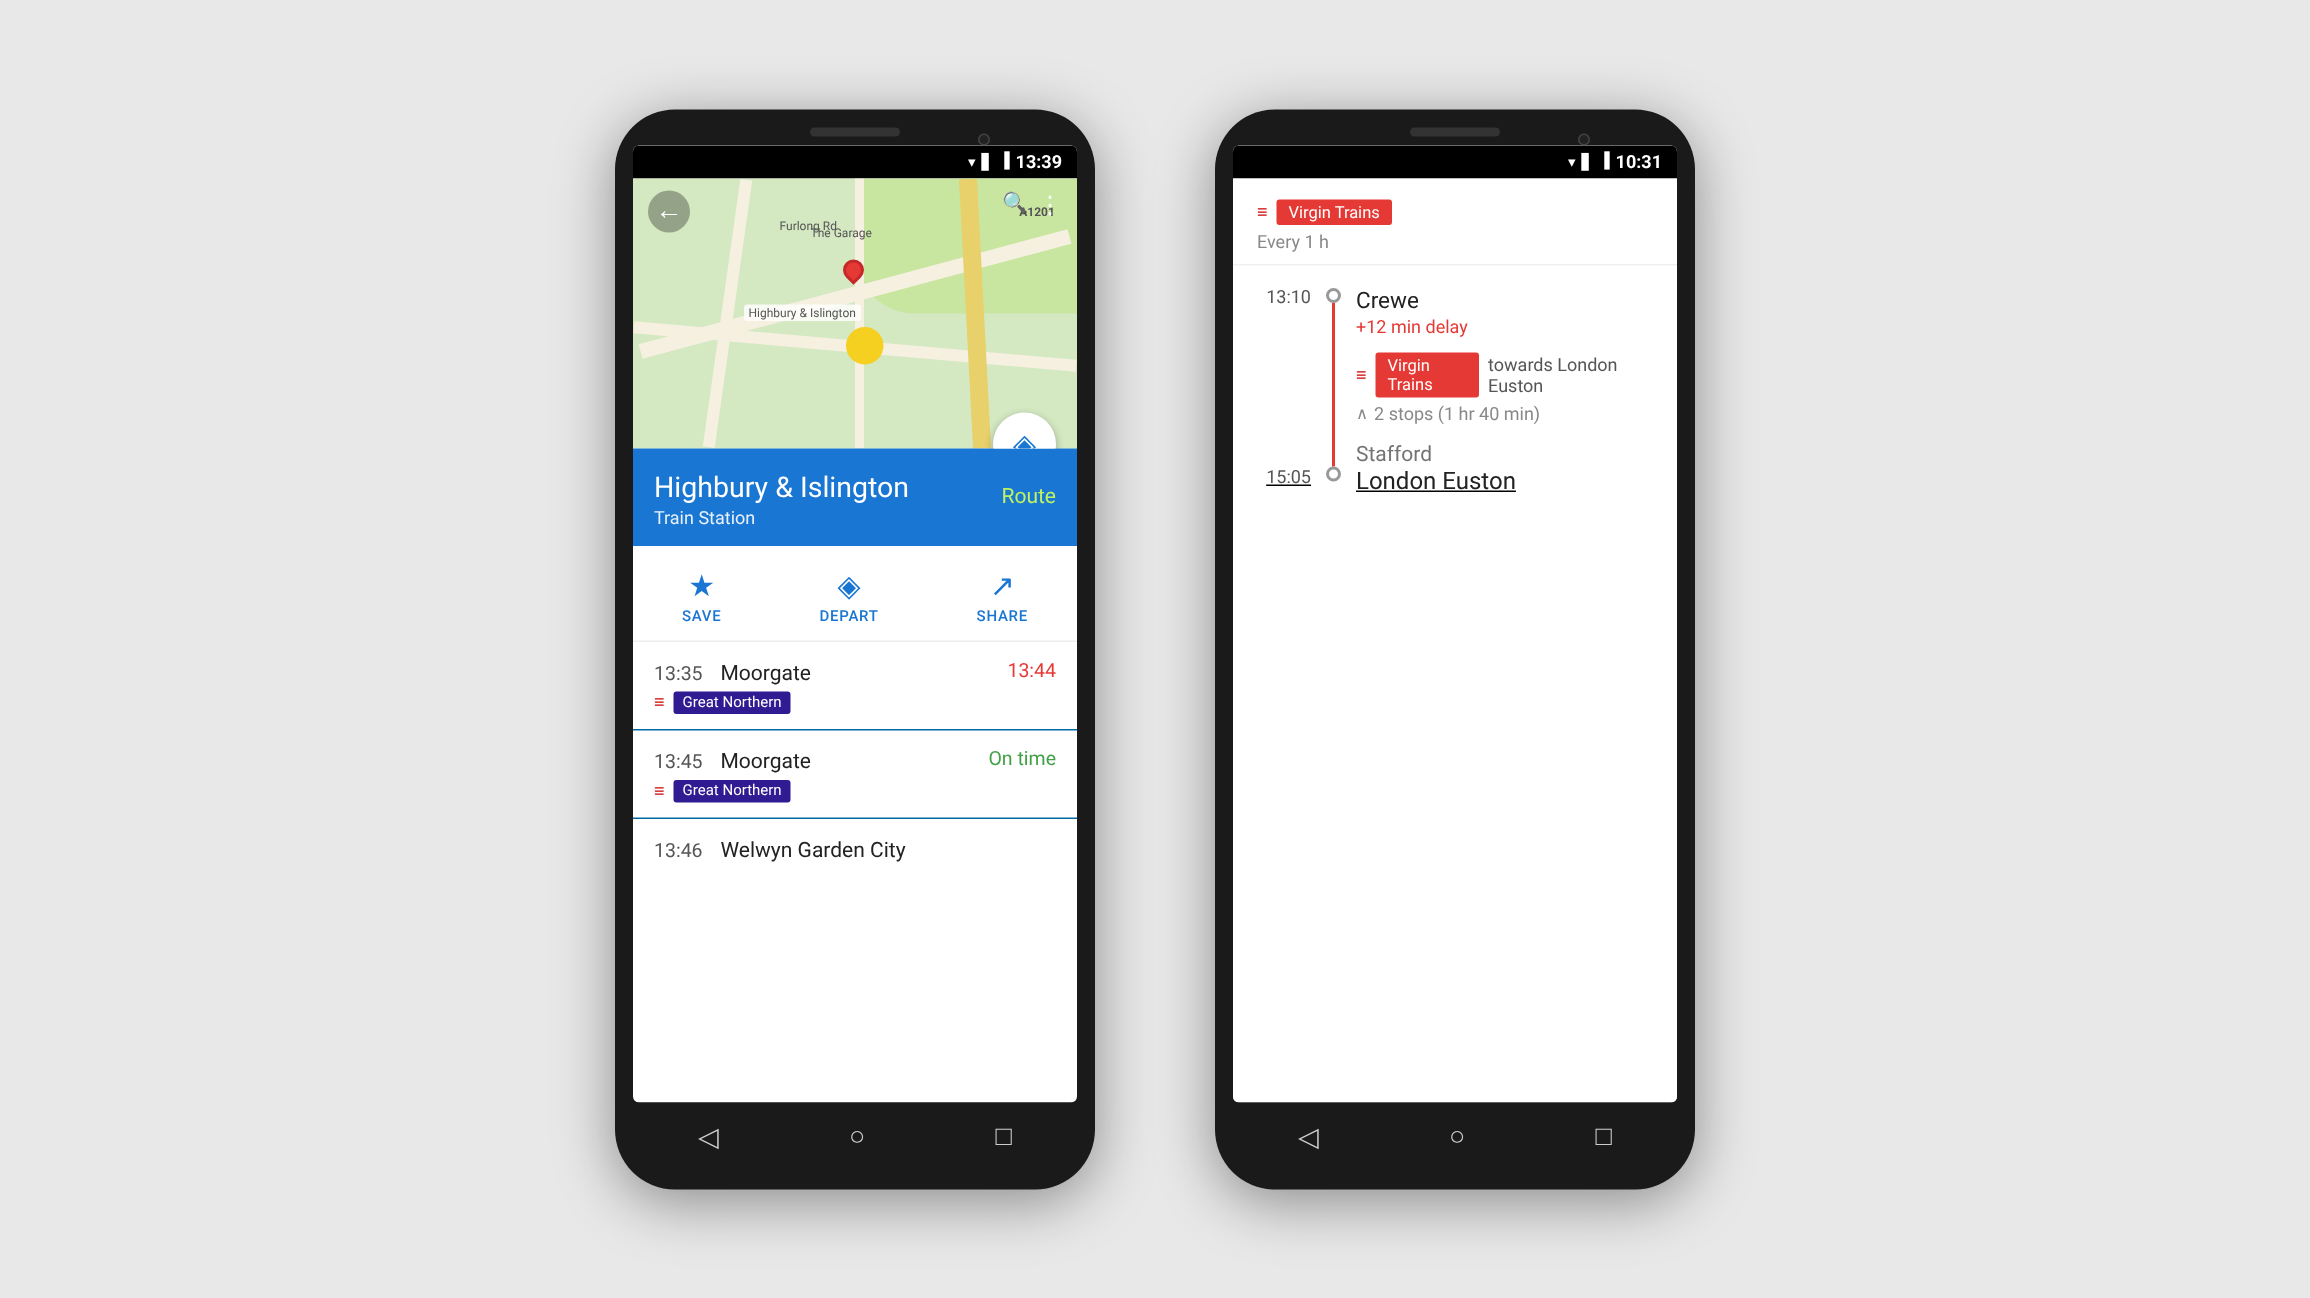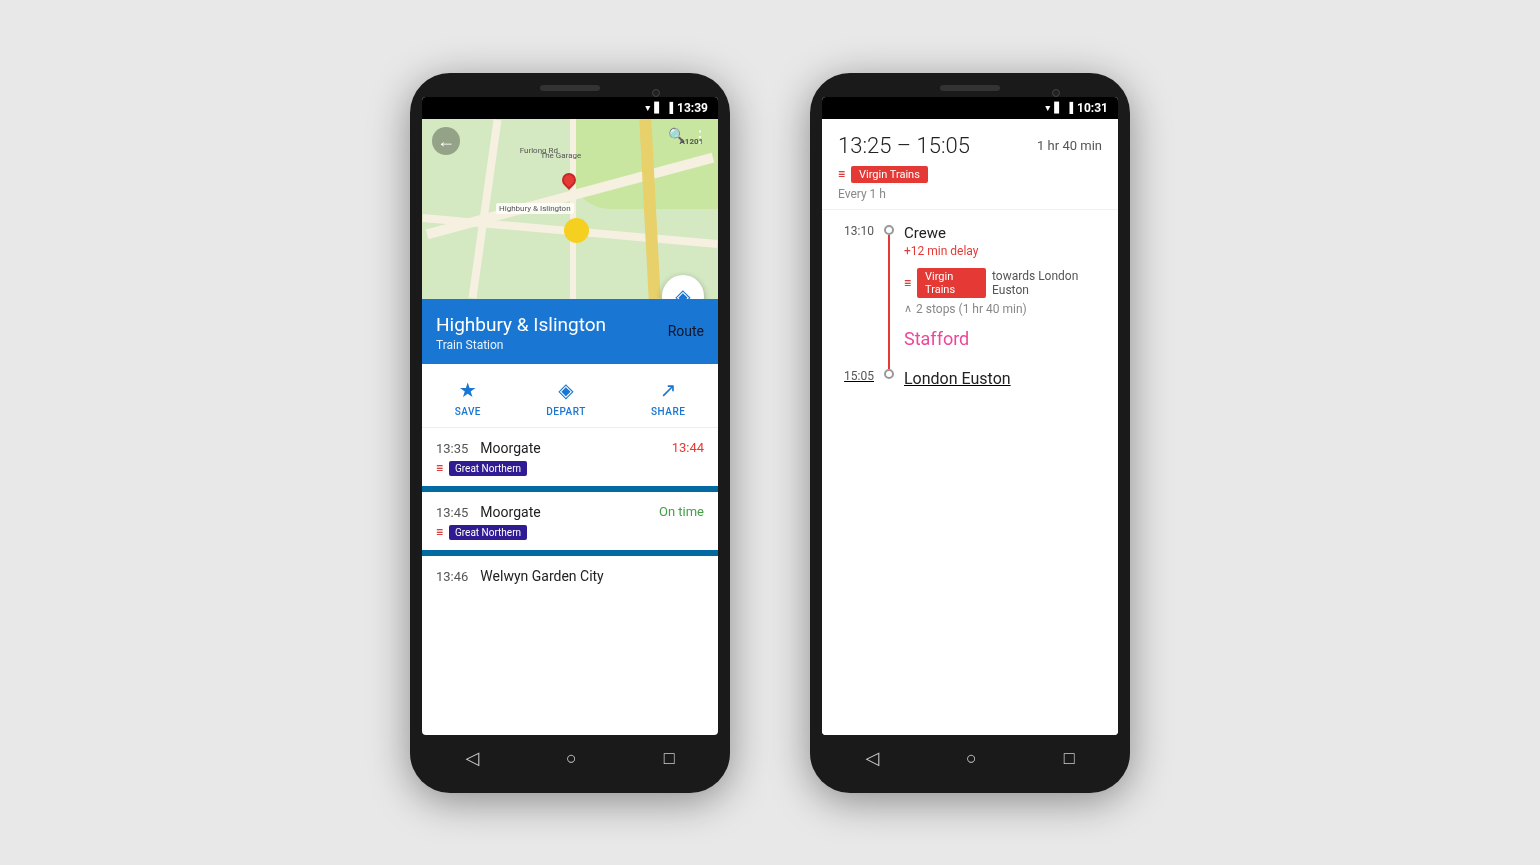--- a/index.html
+++ b/index.html
@@ -206,21 +206,21 @@
       font-size: 12px;
       opacity: 0.9;
       margin-top: 2px;
     }
     .info-bar-route {
       position: absolute;
       right: 14px;
       top: 50%;
       transform: translateY(-50%);
       font-size: 14px;
-      color: #0f172a;
+      color: #bef264;
       cursor: pointer;
     }
     
     .action-row {
       display: flex;
       justify-content: space-around;
       padding: 14px 0 10px;
       border-bottom: 1px solid #eee;
     }
     .action-btn {
@@ -240,21 +240,21 @@
       font-weight: 500;
       letter-spacing: 0.5px;
     }
     
     .train-list {
       flex: 1;
       overflow: hidden;
     }
     .train-item {
       padding: 10px 14px;
-      border-bottom: 6px solid #0369a1;
+      border-bottom: 1px solid #0369a1;
     }
     .train-item-row1 {
       display: flex;
       align-items: center;
       justify-content: space-between;
       margin-bottom: 4px;
     }
     .train-time {
       font-size: 13px;
       color: #555;
@@ -475,24 +475,20 @@
       <div class="status-bar">
         <span class="status-icon">▾</span>
         <span class="status-icon">▋</span>
         <span class="status-icon">▐</span>
         <span class="time">10:31</span>
       </div>
 
       <div class="route-screen">
 
         <div class="route-header">
-          <div class="route-times">
-            <span class="route-time-range">13:25 – 15:05</span>
-            <span class="route-duration">1 hr 40 min</span>
-          </div>
           <div class="route-operator-row">
             <span class="rail-icon-sm">≡</span>
             <span class="virgin-badge">Virgin Trains</span>
           </div>
           <div class="route-freq">Every 1 h</div>
         </div>
 
         <div style="flex:1;overflow:hidden;padding:14px 16px;">
 
           <div style="display:flex;margin-bottom:0;">
@@ -511,21 +507,21 @@
               <div style="display:flex;align-items:center;gap:6px;margin-top:10px;">
                 <span style="font-size:12px;color:#c00;">≡</span>
                 <span class="virgin-badge">Virgin Trains</span>
                 <span style="font-size:12px;color:#555;">towards London Euston</span>
               </div>
               <div style="display:flex;align-items:center;gap:4px;margin-top:4px;">
                 <span style="font-size:11px;color:#888;">∧</span>
                 <span style="font-size:12px;color:#888;">2 stops (1 hr 40 min)</span>
               </div>
 
-              <div style="font-size:18px;color:#ec4899;margin-top:12px;margin-bottom:20px;">Stafford</div>
+              <div style="font-size:14px;color:#737373;margin-top:12px;margin-bottom:0;">Stafford</div>
             </div>
           </div>
 
           <div style="display:flex;align-items:flex-start;text-decoration:underline;">
             <div style="width:46px;display:flex;justify-content:flex-end;padding-right:10px;">
               <span style="font-size:12px;color:#555;">15:05</span>
             </div>
             <div style="display:flex;flex-direction:column;align-items:center;margin-right:10px;">
               <div style="width:10px;height:10px;border-radius:50%;border:2px solid #999;background:#fff;"></div>
             </div>

